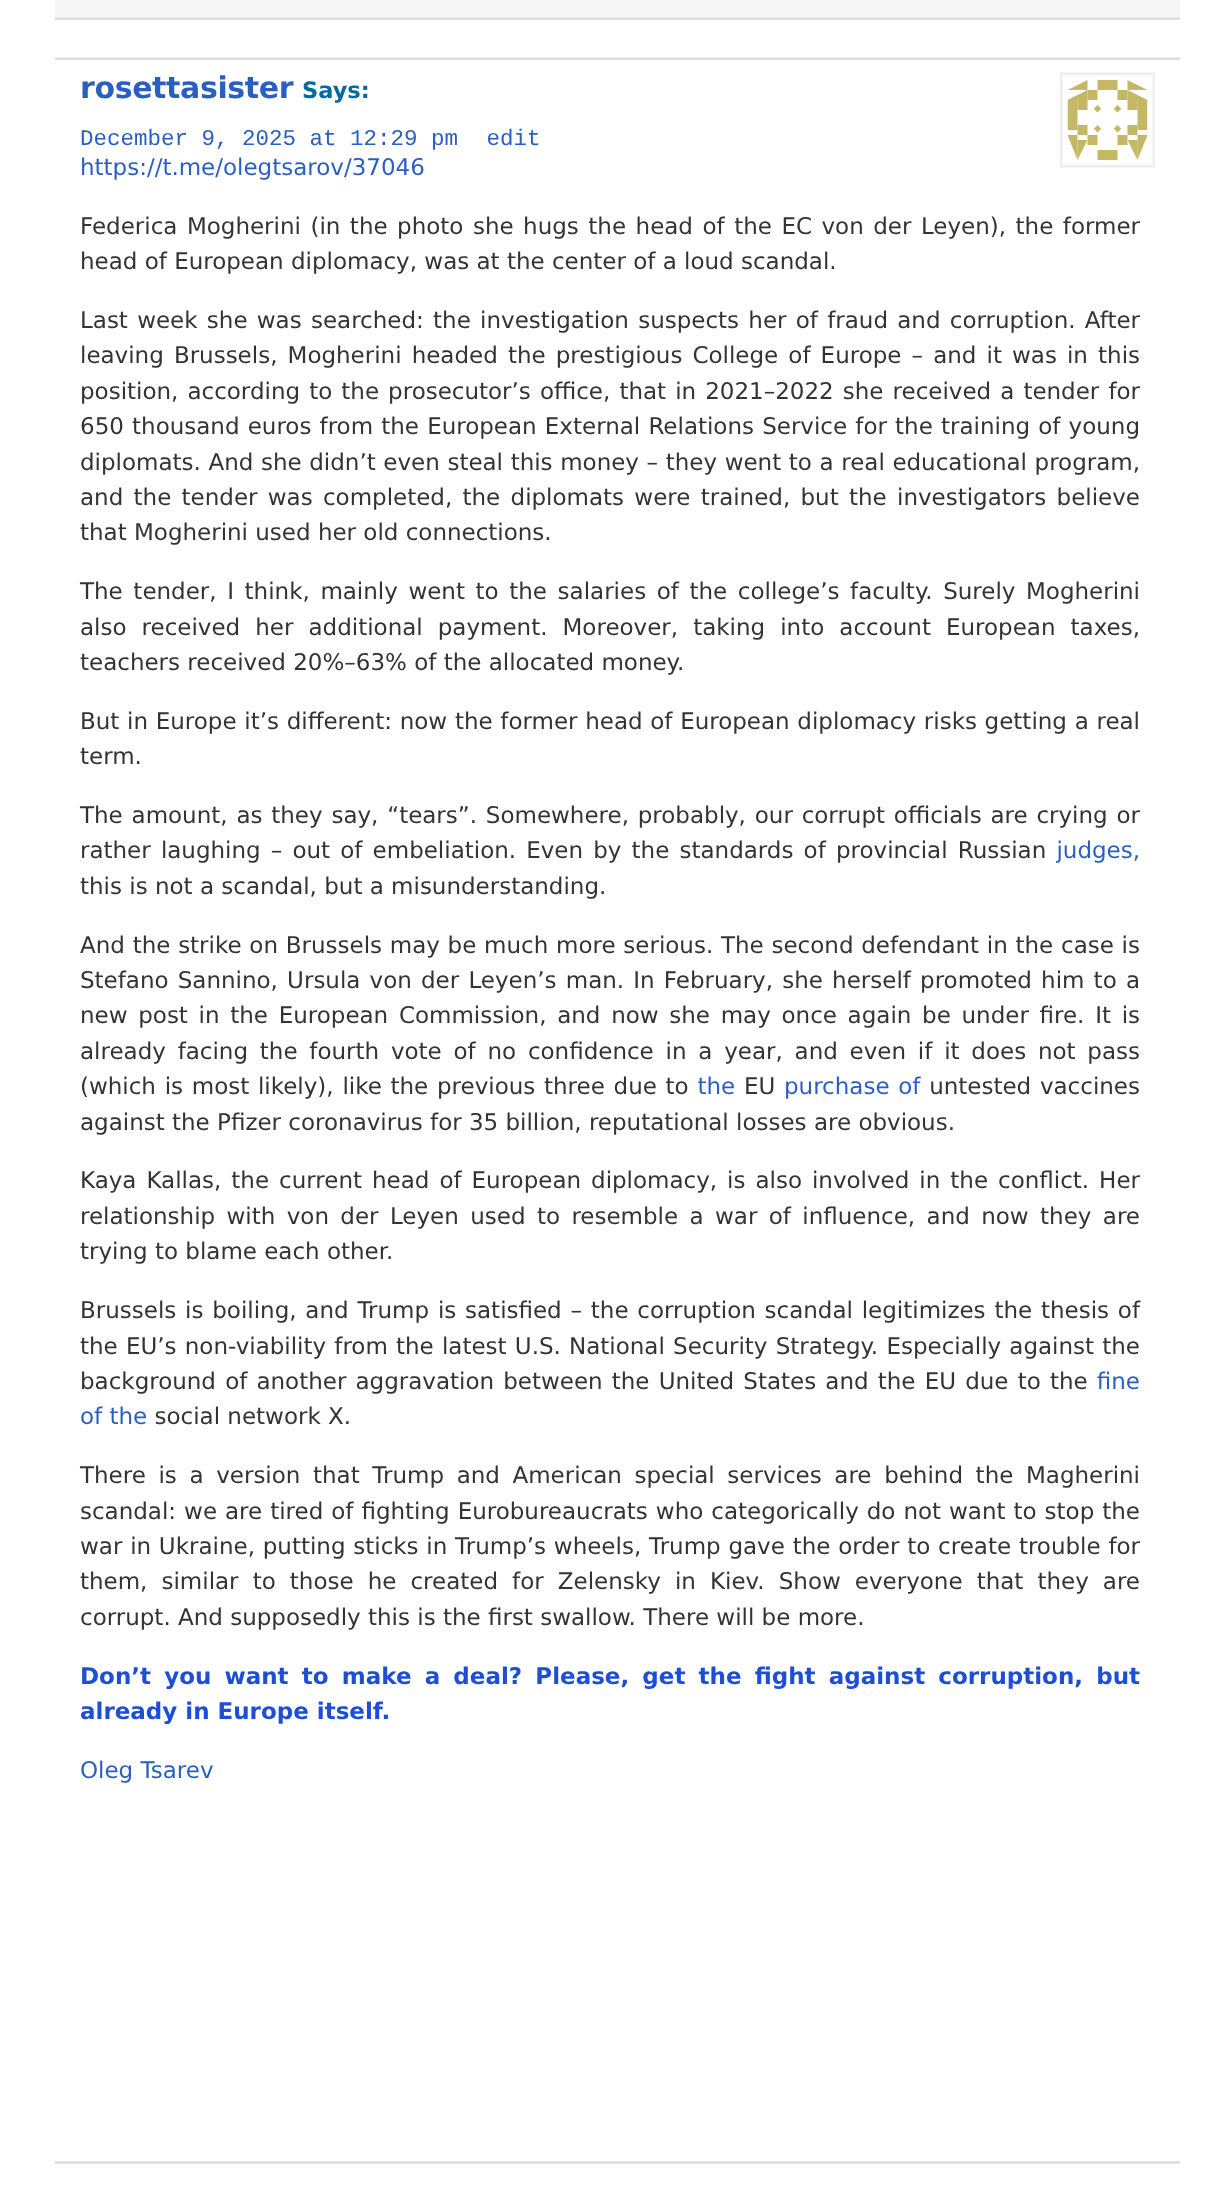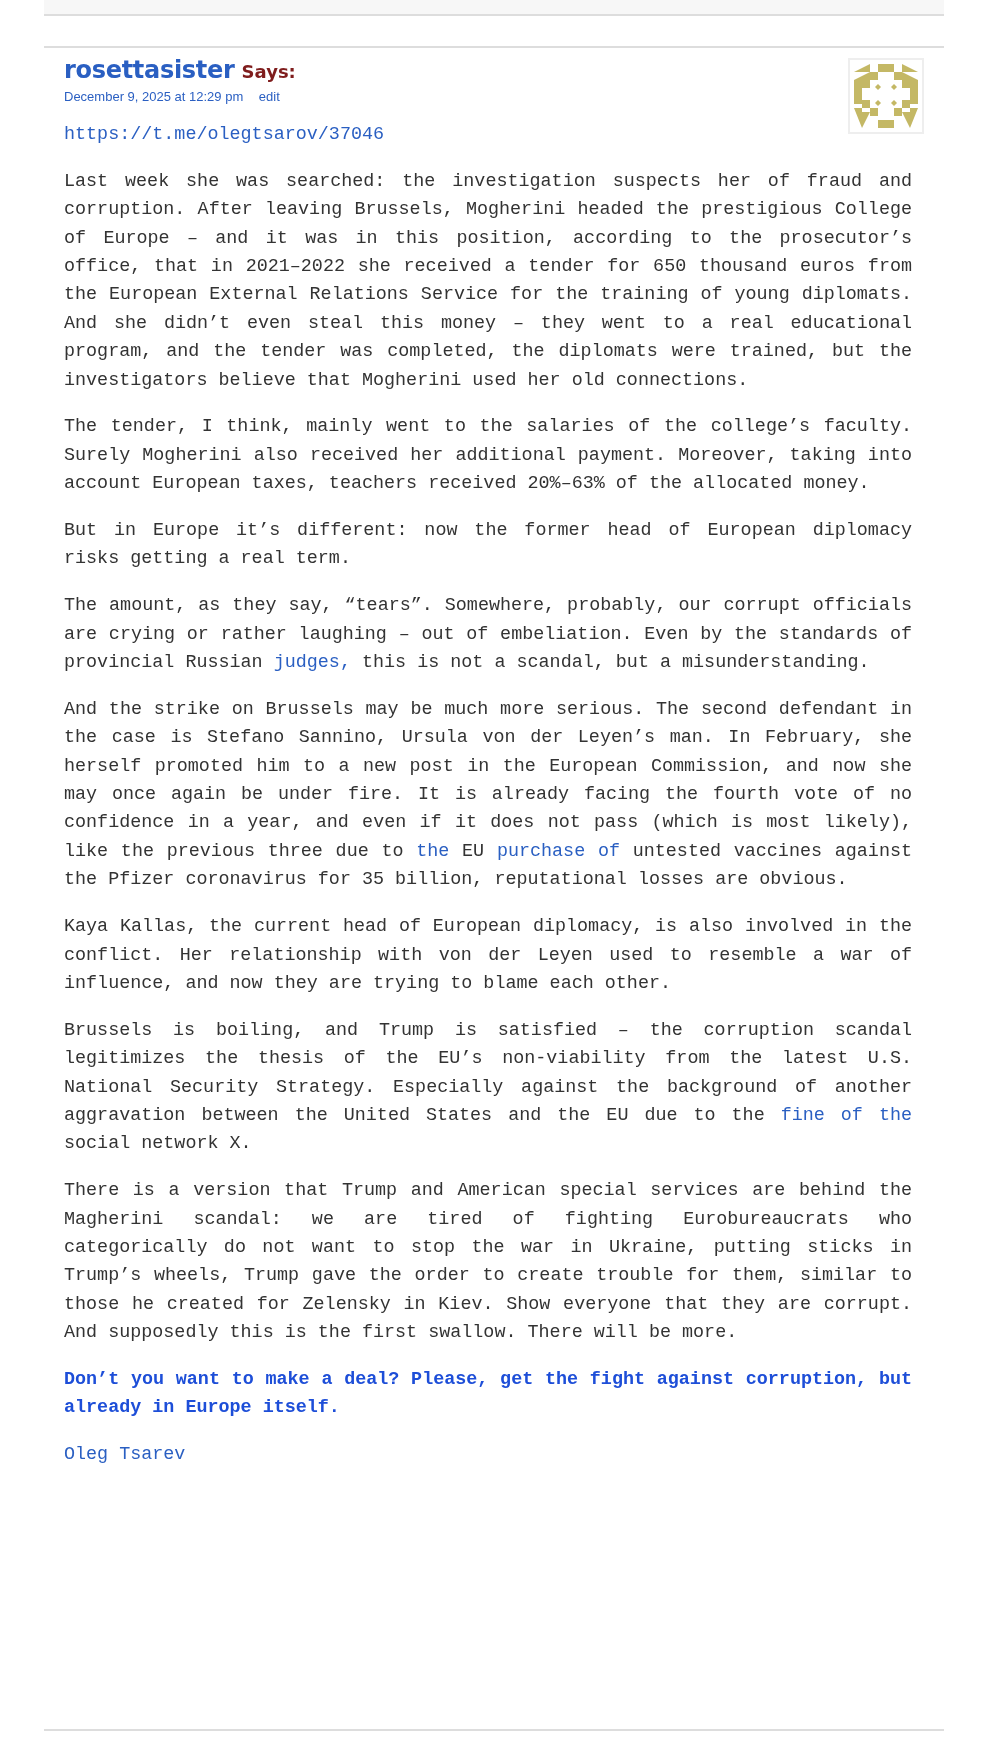--- a/index.html
+++ b/index.html
@@ -53,29 +53,29 @@
     font-size: 24px;
     color: #2a5fc2;
     text-decoration: none;
     letter-spacing: -0.3px;
     text-align: right;
   }
   .says {
     font-family: "DejaVu Sans", sans-serif;
     font-weight: bold;
     font-size: 18px;
-    color: #7f1d1d;
+    color: #0369a1;
     margin-left: 2px;
   }
   .meta-line {
     position: absolute;
     left: 0;
-    top: 33px;
-    font-family: Liberation Sans, sans-serif;
-    font-size: 13px;
+    top: 46px;
+    font-family: Liberation Mono, monospace;
+    font-size: 18px;
     color: #2a5fc2;
     white-space: nowrap;
   }
   .meta-line a {
     color: #2a5fc2;
     text-decoration: none;
   }
   .meta-line .edit-link {
     margin-left: 12px;
   }
@@ -101,21 +101,20 @@
     top: 73px;
     width: 848px;
     font-family: "DejaVu Sans", sans-serif;
     font-size: 18.4px;
     line-height: 28.4px;
     color: #333333;
     text-align: justify;
   }
   .comment-body p {
     margin: 0 0 18.4px 0;
-    font-family: Liberation Mono, monospace;
   }
   .comment-body a {
     color: #2a5fc2;
     text-decoration: none;
   }
   .comment-body p.lead {
     margin-bottom: 18.4px;
   }
   .comment-body strong {
     font-weight: bold;
@@ -173,20 +172,21 @@
         <rect x="24" y="56" width="16" height="8"></rect>
       </g>
     </svg>
   </div>
 
   <div class="comment-body">
     <p class="lead">
       <a>https://t.me/olegtsarov/37046</a>
     </p>
 
+    <p>Federica Mogherini (in the photo she hugs the head of the EC von der Leyen), the former head of European diplomacy, was at the center of a loud scandal.</p>
     <p>Last week she was searched: the investigation suspects her of fraud and corruption. After leaving Brussels, Mogherini headed the prestigious College of Europe – and it was in this position, according to the prosecutor’s office, that in 2021–2022 she received a tender for 650 thousand euros from the European External Relations Service for the training of young diplomats. And she didn’t even steal this money – they went to a real educational program, and the tender was completed, the diplomats were trained, but the investigators believe that Mogherini used her old connections.</p>
     <p>The tender, I think, mainly went to the salaries of the college’s faculty. Surely Mogherini also received her additional payment. Moreover, taking into account European taxes, teachers received 20%–63% of the allocated money.</p>
     <p>But in Europe it’s different: now the former head of European diplomacy risks getting a real term.</p>
     <p><span>The amount, as they say, “tears”. Somewhere, probably, our corrupt officials are crying or rather laughing – out of embeliation. Even by the standards of provincial Russian </span><a>judges,</a><span> this is not a scandal, but a misunderstanding.</span></p>
     <p><span>And the strike on Brussels may be much more serious. The second defendant in the case is Stefano Sannino, Ursula von der Leyen’s man. In February, she herself promoted him to a new post in the European Commission, and now she may once again be under fire. It is already facing the fourth vote of no confidence in a year, and even if it does not pass (which is most likely), like the previous three due to </span><a>the</a><span> EU </span><a>purchase of</a><span> untested vaccines against the Pfizer coronavirus for 35 billion, reputational losses are obvious.</span></p>
     <p>Kaya Kallas, the current head of European diplomacy, is also involved in the conflict. Her relationship with von der Leyen used to resemble a war of influence, and now they are trying to blame each other.</p>
     <p><span>Brussels is boiling, and Trump is satisfied – the corruption scandal legitimizes the thesis of the EU’s non-viability from the latest U.S. National Security Strategy. Especially against the background of another aggravation between the United States and the EU due to the </span><a>fine of the</a><span> social network X.</span></p>
     <p>There is a version that Trump and American special services are behind the Magherini scandal: we are tired of fighting Eurobureaucrats who categorically do not want to stop the war in Ukraine, putting sticks in Trump’s wheels, Trump gave the order to create trouble for them, similar to those he created for Zelensky in Kiev. Show everyone that they are corrupt. And supposedly this is the first swallow. There will be more.</p>
     <p><strong>Don’t you want to make a deal? Please, get the fight against corruption, but already in Europe itself.</strong></p>
     <p><a>Oleg Tsarev</a></p>

